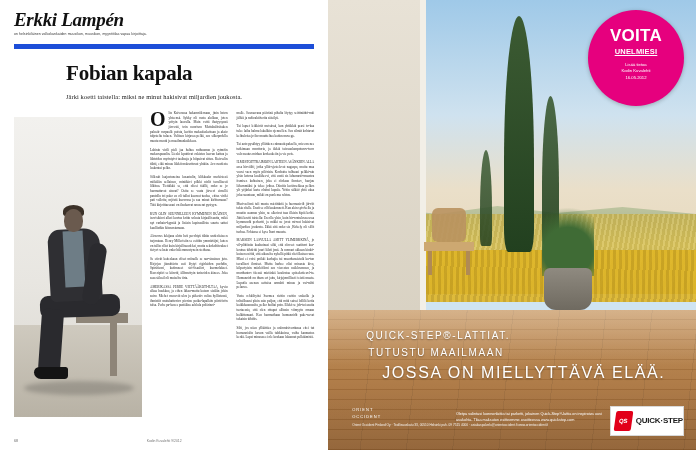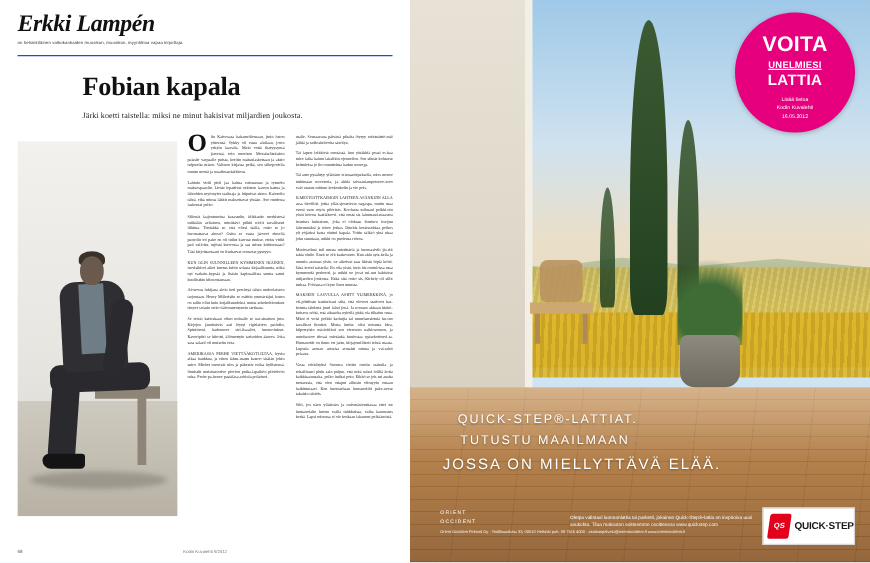--- a/index.html
+++ b/index.html
@@ -26,21 +26,21 @@
     width: 348px;
     height: 450px;
     background: #ffffff;
     box-sizing: border-box;
     padding: 10px 14px 0 14px;
   }
 
   .masthead {
     position: relative;
     height: 34px;
-    border-bottom: 1px solid #1d4ed8;
+    border-bottom: 5px solid #1d4ed8;
     margin-bottom: 12px;
   }
   .masthead-title {
     font-family: "Liberation Serif", serif;
     font-size: 19px;
     font-weight: bold;
     font-style: italic;
     letter-spacing: -0.3px;
     color: #111;
     line-height: 1.05;
@@ -417,22 +417,23 @@
     margin-bottom: 6px;
     padding-left: 12px;
   }
   .ad-h2 {
     font-size: 10px;
     letter-spacing: 1.6px;
     margin-bottom: 6px;
     margin-left: 14px;
   }
   .ad-h3 {
-    font-size: 12px;
+    font-size: 16px;
     letter-spacing: 1.6px;
+    margin-left: 28px;
   }
 
   .orient-logo {
     position: absolute;
     left: 24px;
     bottom: 22px;
     color: #fff;
     font-family: "Liberation Sans", sans-serif;
   }
   .orient-name {
@@ -594,21 +595,20 @@
     <div class="plant-pot"></div>
 
     <div class="ad-floor">
       <div class="ad-floor-planks"></div>
       <div class="ad-floor-shine"></div>
     </div>
 
     <div class="voita-badge">
       <div class="voita-main">VOITA</div>
       <div class="voita-line2">UNELMIESI</div>
-      <div class="voita-line3">LATTIA</div>
       <div class="voita-small">
         <div>Lisää tietoa</div>
         <div>Kodin Kuvalehti</div>
         <div>16.05.2012</div>
       </div>
     </div>
 
     <div class="ad-headline">
       <div class="ad-h1">QUICK-STEP®-LATTIAT.</div>
       <div class="ad-h2">TUTUSTU MAAILMAAN</div>

